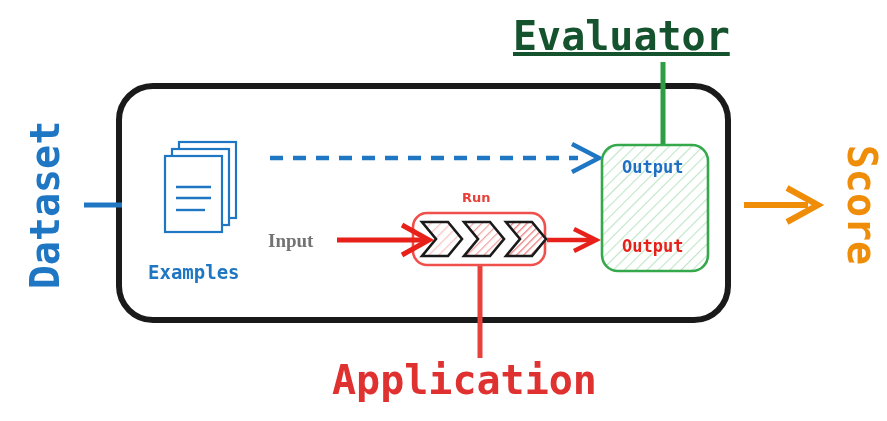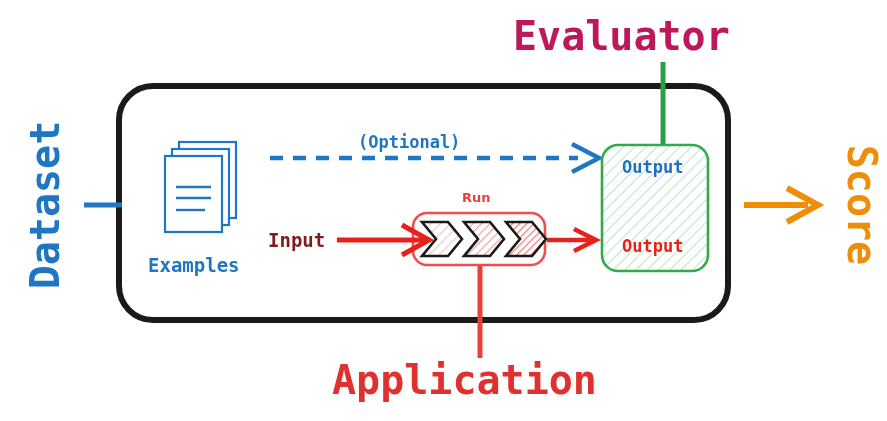--- a/index.html
+++ b/index.html
@@ -31,26 +31,26 @@
     line-height: 1;
   }
   .big-label {
     font-size: 40px;
     font-weight: 700;
     letter-spacing: 0px;
   }
   .rot-ccw { transform: rotate(-90deg); transform-origin: 50% 50%; }
   .rot-cw  { transform: rotate(90deg);  transform-origin: 50% 50%; }
   .t-dataset     { color: #1F77C4; }
-  .t-evaluator   { color: #be185d; }
+  .t-evaluator   { color: #14532d; text-decoration: underline; }
   .t-application { color: #E03131; margin-left: 14px; }
   .t-score       { color: #EF8D09; }
   .t-examples    { color: #1F77C4; font-size: 19px; font-weight: 700; }
   .t-optional    { color: #1F77C4; font-size: 17px; font-weight: 700; }
-  .t-input       { color: #7f1d1d; font-size: 19px; font-weight: 700; }
+  .t-input       { color: #737373; font-size: 19px; font-weight: 700; font-family: Liberation Serif, serif; }
   .t-run         { color: #E8403A; font-size: 13px; font-weight: 700;
                    font-family: "DejaVu Sans", "Liberation Sans", sans-serif; }
   .t-out-blue    { color: #1F6FC4; font-size: 17px; font-weight: 700; }
   .t-out-red     { color: #E8201A; font-size: 17px; font-weight: 700; }
 </style>
 </head>
 <body>
 
 <div id="canvas">
 
@@ -139,23 +139,22 @@
   </svg>
 
   <div class="lbl big-label rot-ccw t-dataset" style="left:-55px; top:185px; width:200px; text-align:center;">Dataset</div>
 
   <div class="lbl big-label t-evaluator" style="left:513px; top:16px;">Evaluator</div>
 
   <div class="lbl big-label t-application" style="left:318px; top:360px;">Application</div>
 
   <div class="lbl big-label rot-cw t-score" style="left:762px; top:185px; width:200px; text-align:center;">Score</div>
 
-  <div class="lbl t-examples" style="left:148px; top:256px;text-align:center;">Examples</div>
+  <div class="lbl t-examples" style="left:148px; top:263px;text-align:center;">Examples</div>
 
-  <div class="lbl t-optional" style="left:358px; top:134px;">(Optional)</div>
 
   <div class="lbl t-input" style="left:268px; top:231px;">Input</div>
 
   <div class="lbl t-run" style="left:462px; top:191px;">Run</div>
 
   <div class="lbl t-out-blue" style="left:622px; top:159px;">Output</div>
 
   <div class="lbl t-out-red" style="left:622px; top:238px;">Output</div>
 
 </div>

